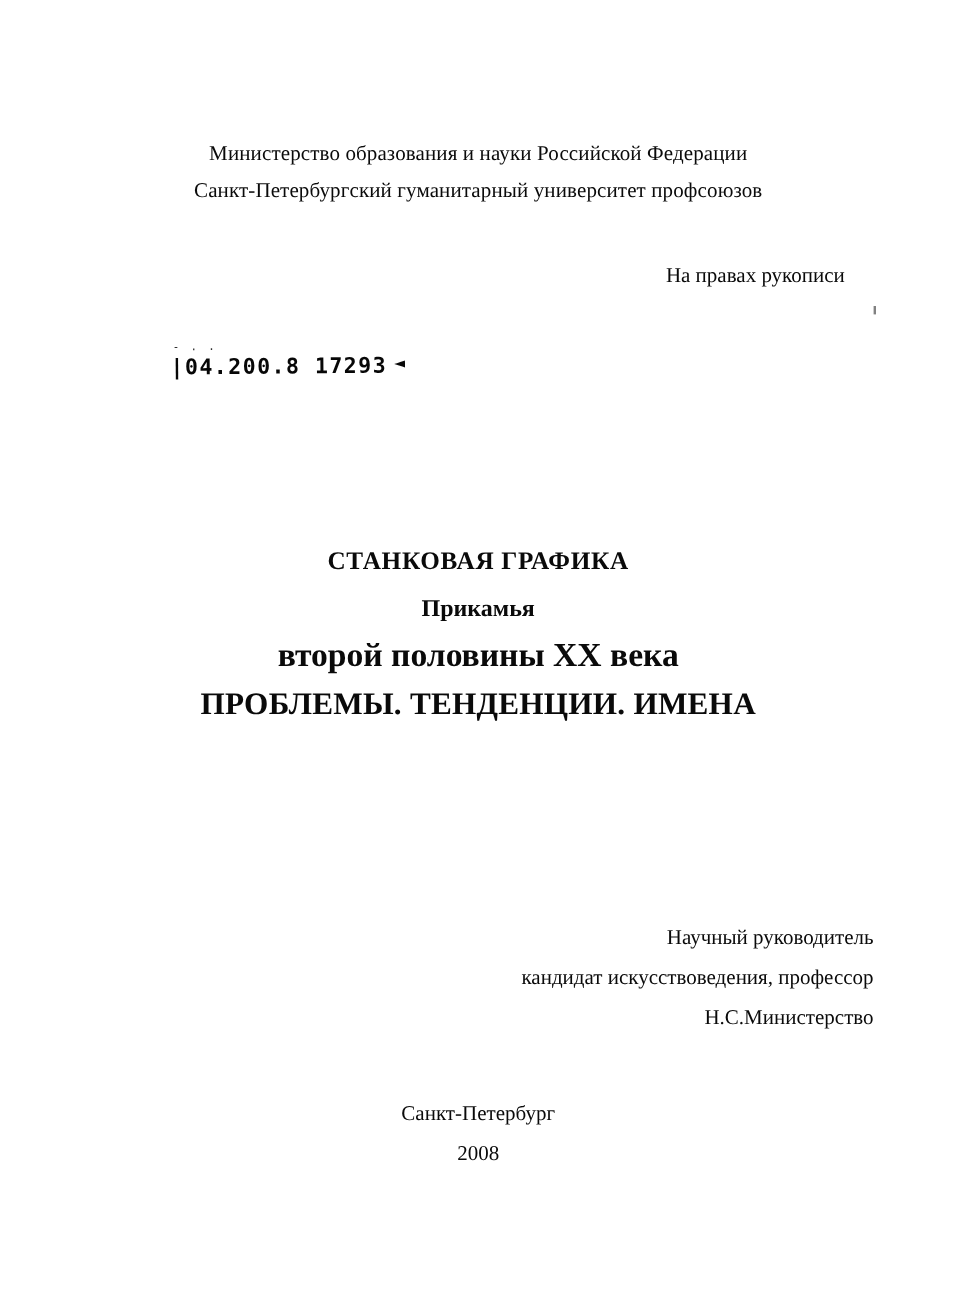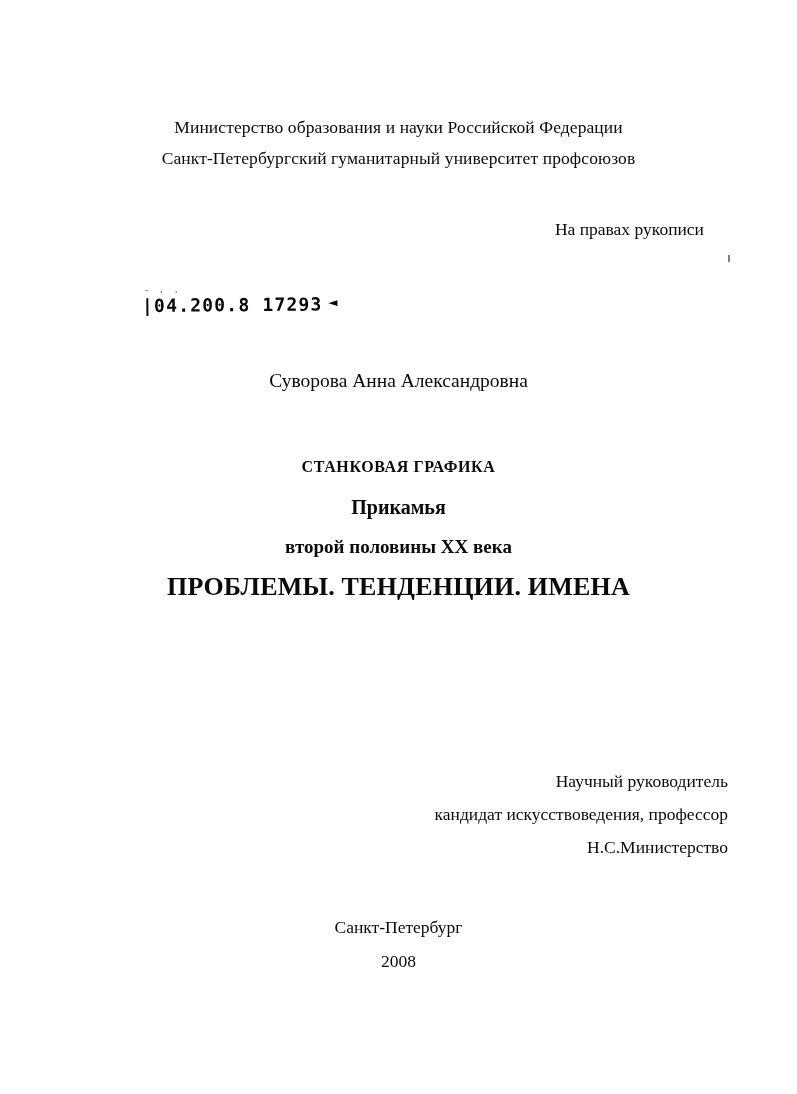--- a/index.html
+++ b/index.html
@@ -106,30 +106,30 @@
 
   
   .title {
     left: 0;
     right: 0;
     top: 447px;
     text-align: center;
     font-weight: bold;
   }
   .title .t1 {
-    font-size: 16px;
+    font-size: 21px;
     line-height: 40px;
     letter-spacing: 0.6px;
   }
   .title .t2 {
     font-size: 20px;
     line-height: 40px;
   }
   .title .t3 {
-    font-size: 19px;
+    font-size: 28px;
     line-height: 40px;
   }
   .title .t4 {
     font-size: 26px;
     line-height: 40px;
     letter-spacing: 0.2px;
   }
 
   
   .degree {
@@ -174,23 +174,20 @@
     <span class="line">На правах рукописи</span>
   </div>
 
   <div class="speck"></div>
 
   <div class="block stamp">
     <span class="stamp-top">- . .</span>
     <span class="stamp-main"><span>|04.200.8 17293</span><span class="stamp-tail">◄</span></span>
   </div>
 
-  <div class="block author">
-    <span class="line">Суворова Анна Александровна</span>
-  </div>
 
   <div class="block title">
     <span class="line t1">СТАНКОВАЯ ГРАФИКА</span>
     <span class="line t2">Прикамья</span>
     <span class="line t3">второй половины XX века</span>
     <span class="line t4">ПРОБЛЕМЫ. ТЕНДЕНЦИИ. ИМЕНА</span>
   </div>
 
 
   <div class="block supervisor">

